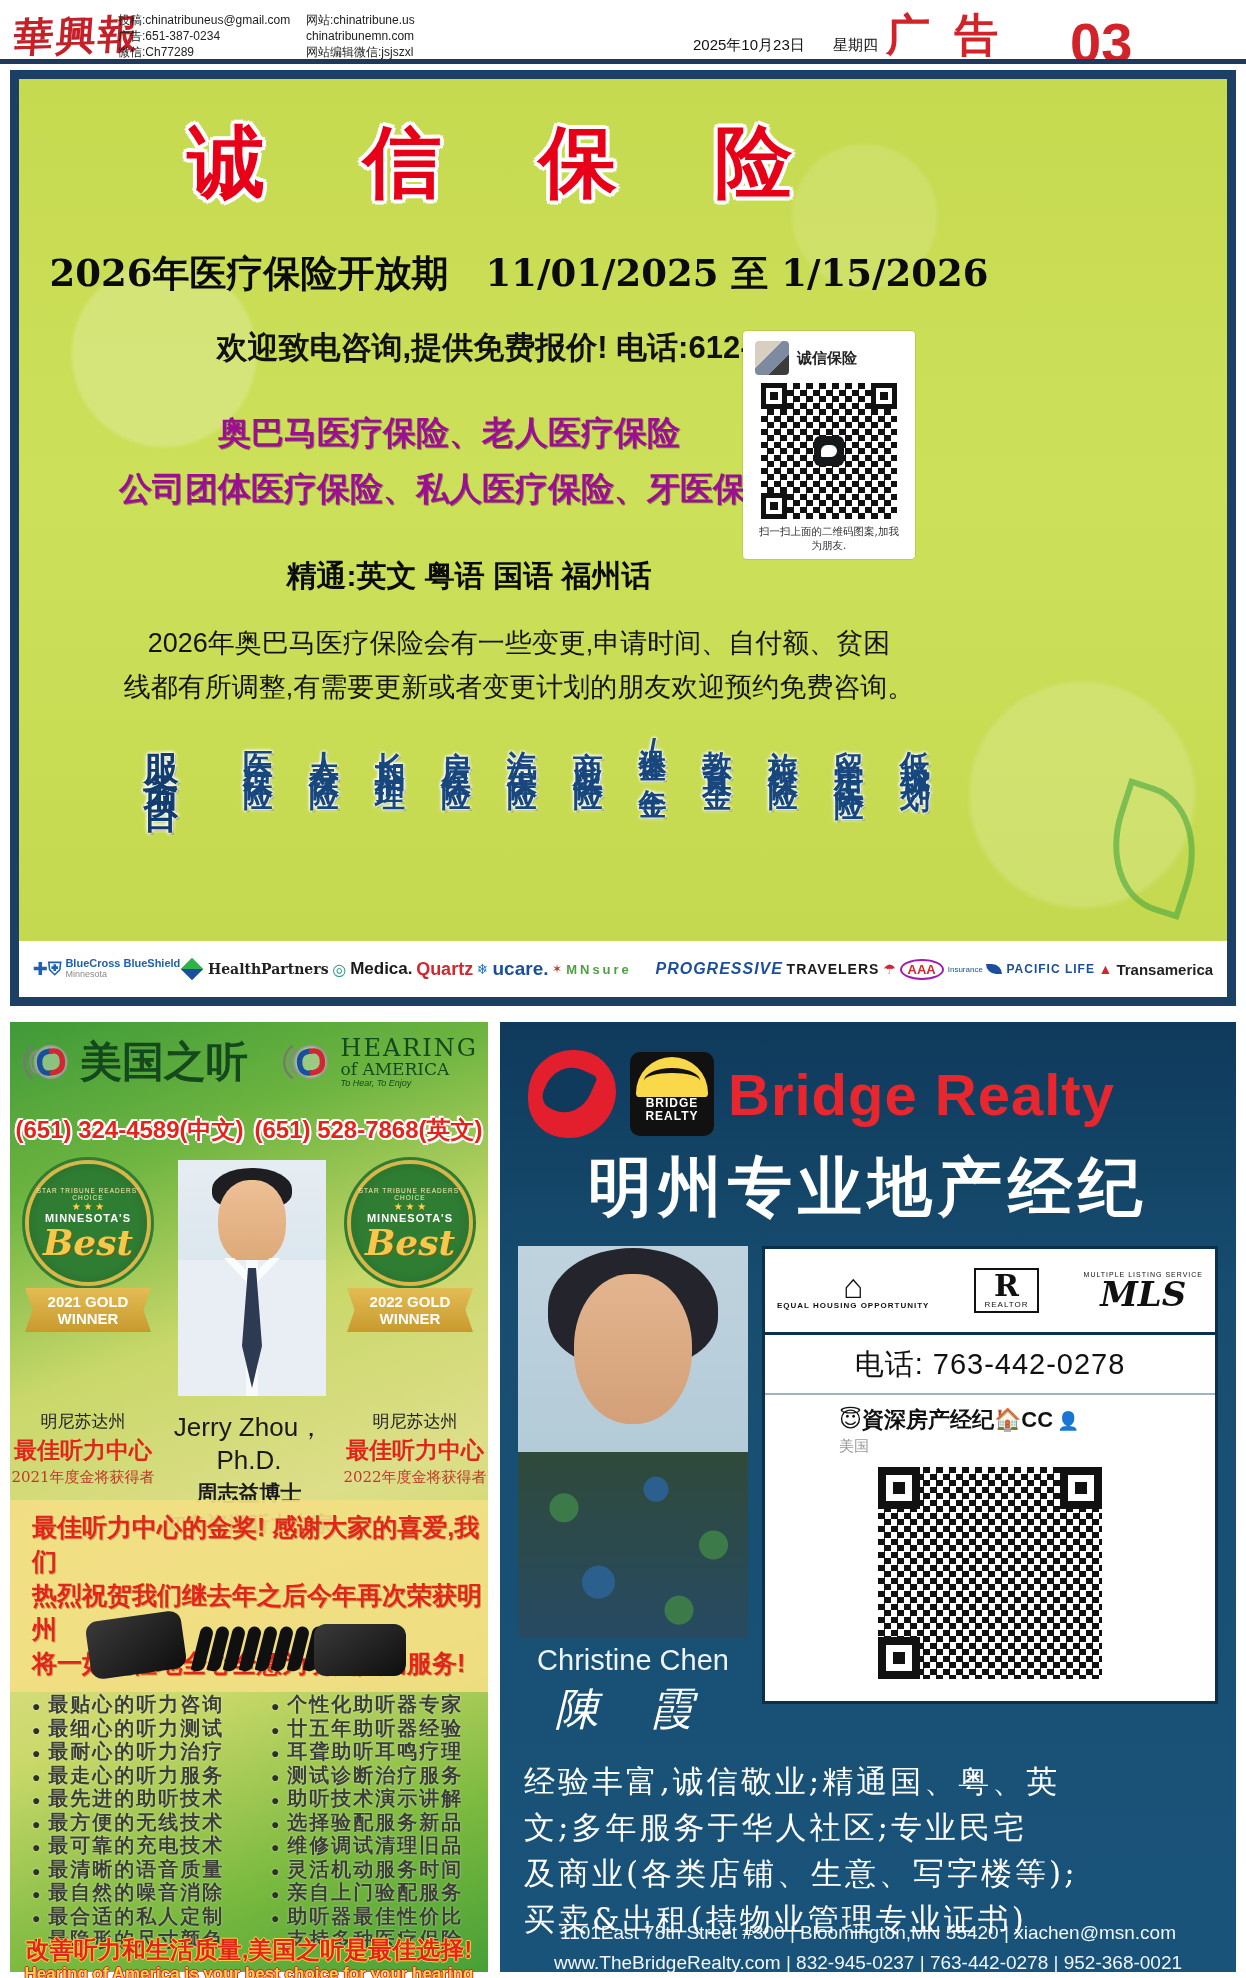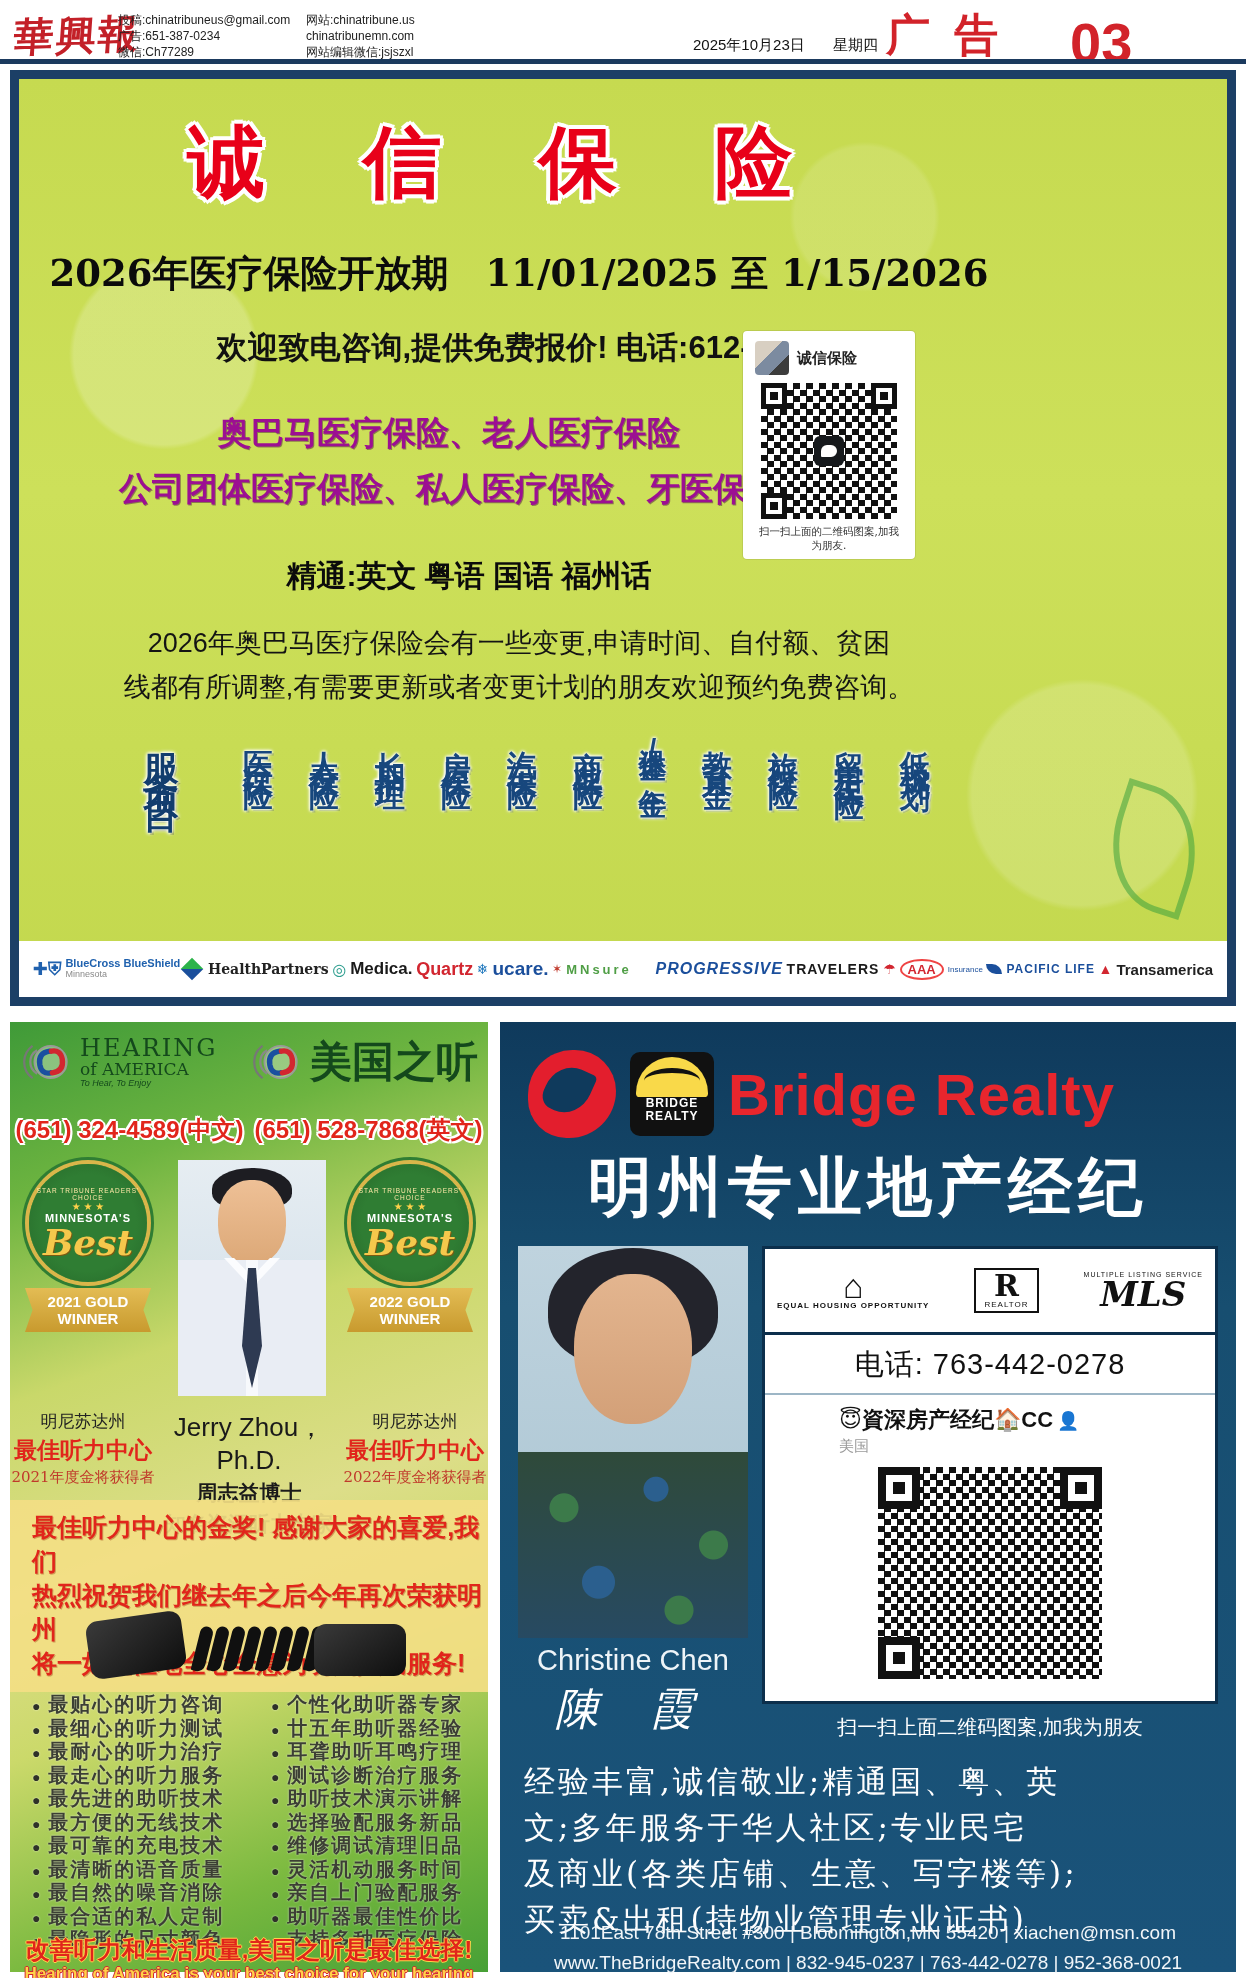--- a/index.html
+++ b/index.html
@@ -79,21 +79,21 @@
   .medica-icon { color:#2e9e8f; font-size:16px; font-weight:bold; }
   .medica-txt { font-size:17px; font-weight:bold; color:#1a1a1a; }
   .quartz-txt { font-size:18px; font-weight:bold; color:#d22630; }
   .ucare-icon { color:#1b75bc; font-size:14px; }
   .ucare-txt { font-size:19px; font-weight:bold; color:#1b4f9c; }
   .mnsure-txt { font-size:13px; font-weight:bold; color:#4f9e45; letter-spacing:3px; }
   .mnsure-star { color:#c0392b; font-size:12px; }
   .prog-txt { font-size:16px; font-weight:bold; font-style:italic; color:#1b4f9c; letter-spacing:1px;margin-left:20px; }
   .trav-txt { font-size:14px; font-weight:bold; color:#1a1a1a; letter-spacing:1px; }
   .trav-umb { color:#d22630; font-size:14px; }
-  .aaa-box { border:2px solid #ef4444; border-radius:50%; padding:1px 6px; color:#d22630; font-weight:bold; font-size:13px; }
+  .aaa-box { border:2px solid #a21caf; border-radius:50%; padding:1px 6px; color:#d22630; font-weight:bold; font-size:13px; }
   .aaa-sub { font-size:8px; color:#1b4f9c; }
   .pl-icon { width:16px; height:10px; background:#1b4f9c; border-radius:0 10px 0 10px; }
   .pl-txt { font-size:12px; font-weight:bold; color:#1b4f9c; letter-spacing:1px; }
   .ta-icon { color:#d22630; font-size:14px; }
   .ta-txt { font-size:15px; font-weight:bold; color:#222; }
 
   
   .hear { position:absolute; left:10px; top:1022px; width:478px; height:950px;
     background:linear-gradient(160deg,#3f9a38 0%,#6db440 16%,#c9d86a 34%,#ddde89 52%,#cbd96a 66%,#7ab93f 85%,#47a036 100%); }
   .ear-logo { width:54px; height:54px; flex:0 0 auto; }
@@ -329,35 +329,35 @@
   <div class="hear">
     <div class="hear-logos">
       <div class="hl-block">
         <svg class="ear-logo" viewBox="0 0 60 60">
           <path d="M14 12 a22 22 0 0 0 0 36" stroke="#777" stroke-width="2.5" fill="none"></path>
           <path d="M19 17 a15 15 0 0 0 0 26" stroke="#888" stroke-width="2.5" fill="none"></path>
           <circle cx="34" cy="30" r="18" stroke="#999" stroke-width="2" fill="rgba(255,255,255,.35)"></circle>
           <path d="M33 18 q-13 2 -11 15 q2 11 12 9" stroke="#1a4fa0" stroke-width="6" fill="none" stroke-linecap="round"></path>
           <path d="M36 42 q13 -2 11 -15 q-2 -11 -12 -9" stroke="#d22630" stroke-width="6" fill="none" stroke-linecap="round"></path>
         </svg>
-        <div>
-          <div class="hear-en1">HEARING</div>
-          <div class="hear-en2">of AMERICA</div>
-          <div class="hear-tag">To Hear, To Enjoy</div>
-        </div>
+        <div class="hear-cn">美国之听</div>
       </div>
       <div class="hl-block">
         <svg class="ear-logo" viewBox="0 0 60 60">
           <path d="M14 12 a22 22 0 0 0 0 36" stroke="#777" stroke-width="2.5" fill="none"></path>
           <path d="M19 17 a15 15 0 0 0 0 26" stroke="#888" stroke-width="2.5" fill="none"></path>
           <circle cx="34" cy="30" r="18" stroke="#999" stroke-width="2" fill="rgba(255,255,255,.35)"></circle>
           <path d="M33 18 q-13 2 -11 15 q2 11 12 9" stroke="#1a4fa0" stroke-width="6" fill="none" stroke-linecap="round"></path>
           <path d="M36 42 q13 -2 11 -15 q-2 -11 -12 -9" stroke="#d22630" stroke-width="6" fill="none" stroke-linecap="round"></path>
         </svg>
-        <div class="hear-cn">美国之听</div>
+        <div>
+          <div class="hear-en1">HEARING</div>
+          <div class="hear-en2">of AMERICA</div>
+          <div class="hear-tag">To Hear, To Enjoy</div>
+        </div>
       </div>
     </div>
 
     <div class="hear-phones">
       <span>(651) 324-4589(中文)</span>
       <span>(651) 528-7868(英文)</span>
     </div>
 
     <div class="badge bdg-l">
       <div class="badge-circ">
@@ -505,21 +505,20 @@
           </div>
           <div class="r-wregion">美国</div>
         </div>
       </div>
       <div class="qr r-qr">
         <div class="finder f-tl"></div>
         <div class="finder f-tr"></div>
         <div class="finder f-bl"></div>
       </div>
     </div>
-    <div class="r-qrcap">扫一扫上面二维码图案,加我为朋友</div>
 
     <div class="r-bio">
       <div>经验丰富,诚信敬业;精通国、粤、英</div>
       <div>文;多年服务于华人社区;专业民宅</div>
       <div>及商业(各类店铺、生意、写字楼等);</div>
       <div>买卖&amp;出租(持物业管理专业证书)</div>
     </div>
 
     <div class="r-footer">
       <div>1101East 78th Street #300 | Bloomington,MN 55420 | xiachen@msn.com</div>

